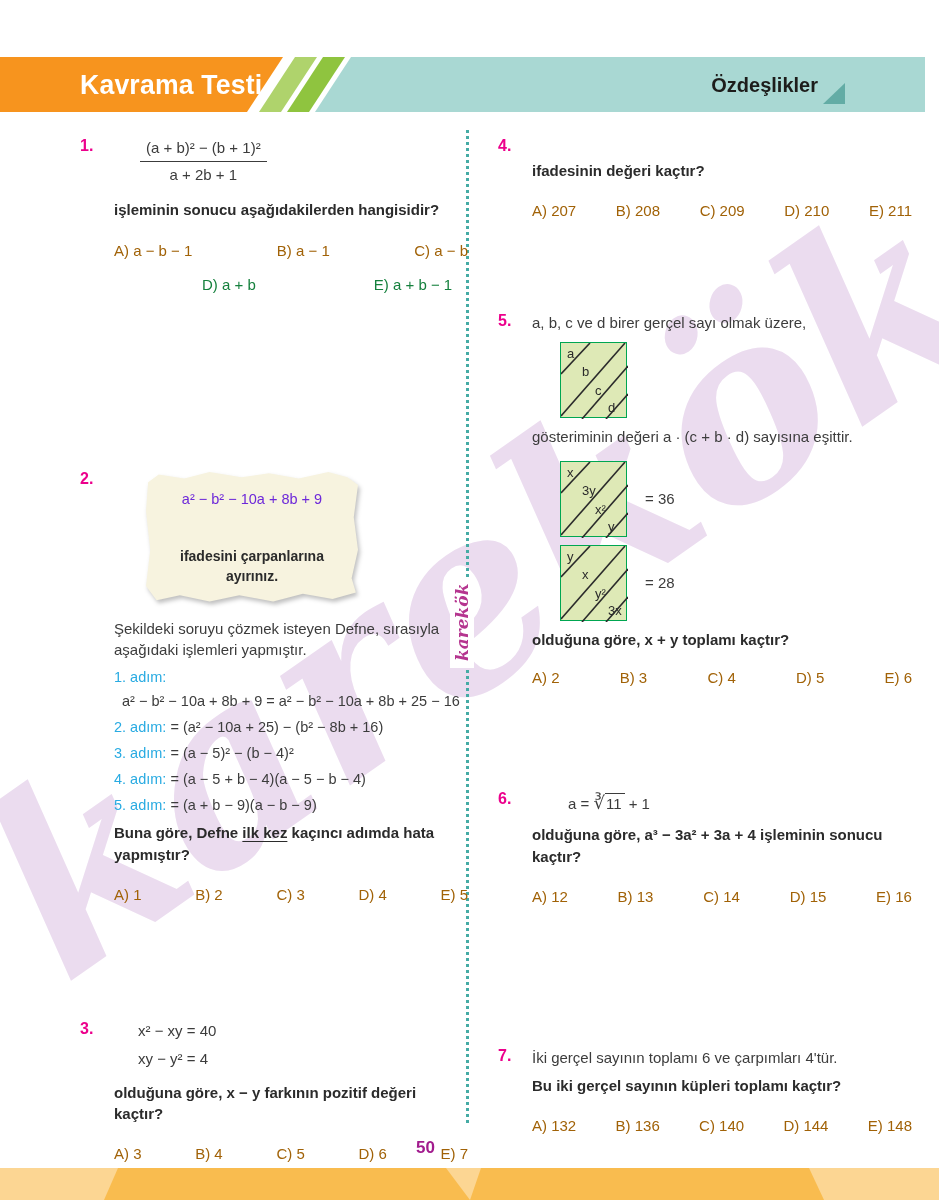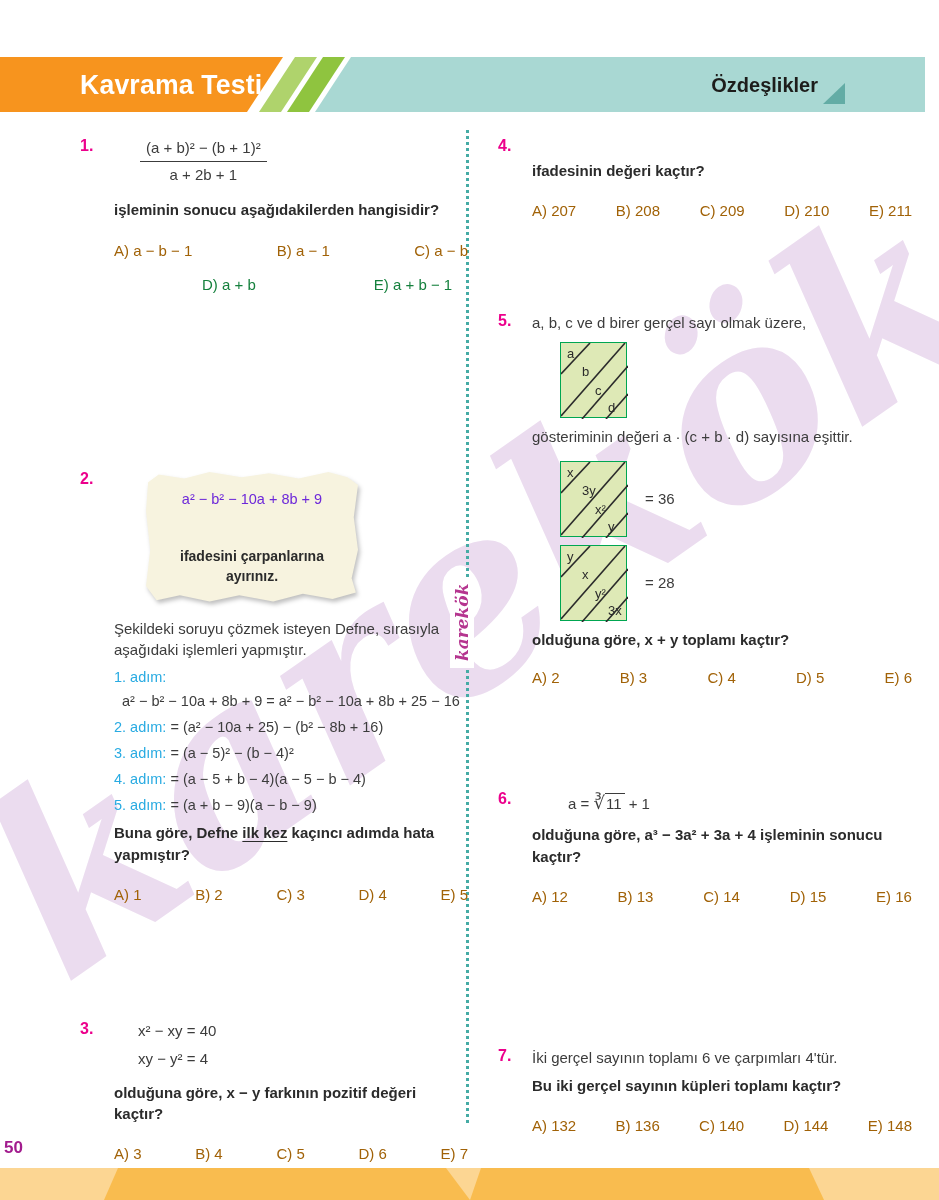--- a/index.html
+++ b/index.html
@@ -98,21 +98,21 @@
   .sq svg { position:absolute; left:0; top:0; }
   .sq .lb { position:absolute; font-size:13px; color:#2b2b2b; line-height:1; }
   .lb1 { left:6px;  top:4px; }
   .lb2 { left:21px; top:22px; }
   .lb3 { left:34px; top:41px; }
   .lb4 { left:47px; top:58px; }
   .sq-val { font-size:15px; color:#3c3c3c; }
 
   
   .pageno {
-    position:absolute; left:4px; top:1138px; width:819px; 
+    position:absolute; left:16px; top:1138px; width:819px; text-align:center;
     color:#A21C8E; font-weight:bold; font-size:17px; z-index:3;
   }
   .bottom { position:absolute; left:0; top:1168px; width:939px; height:32px; background:#FCD693; z-index:2; }
   .bottom .trap { position:absolute; left:0; top:0; width:939px; height:32px; background:#F9BC4F; }
   .trap1 { clip-path:polygon(118px 0, 446px 0, 470px 100%, 104px 100%); }
   .trap2 { clip-path:polygon(481px 0, 809px 0, 824px 100%, 470px 100%); }
 </style>
 </head>
 <body>
 

